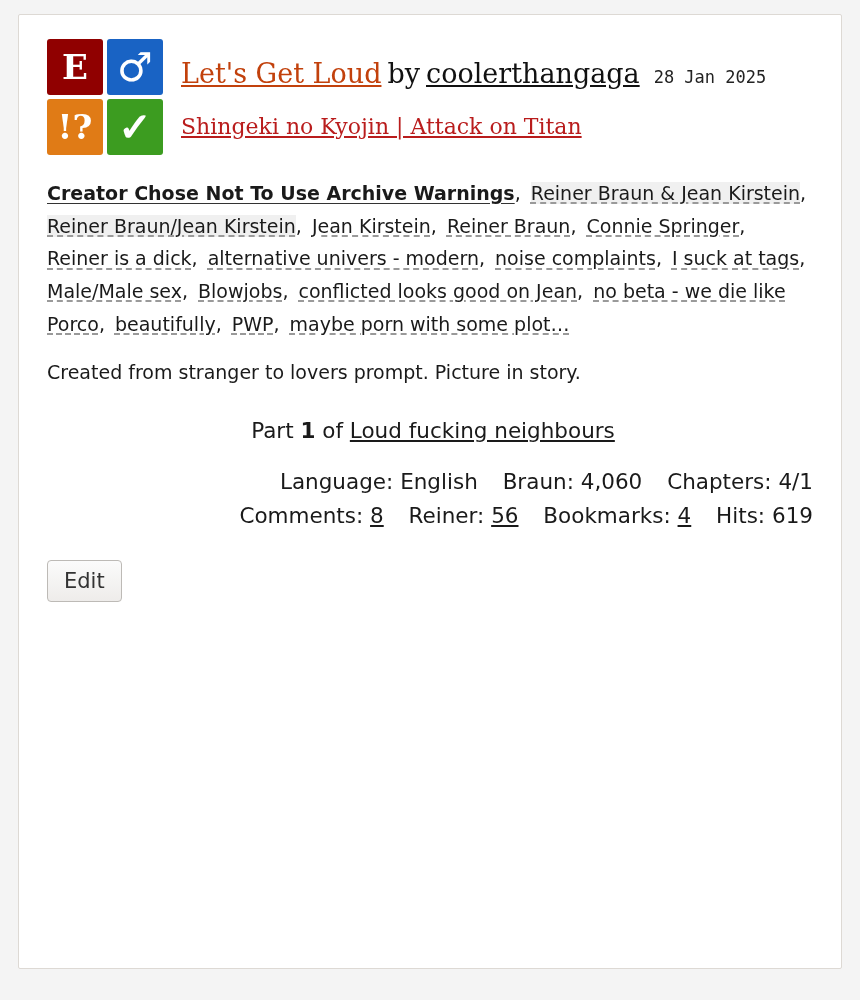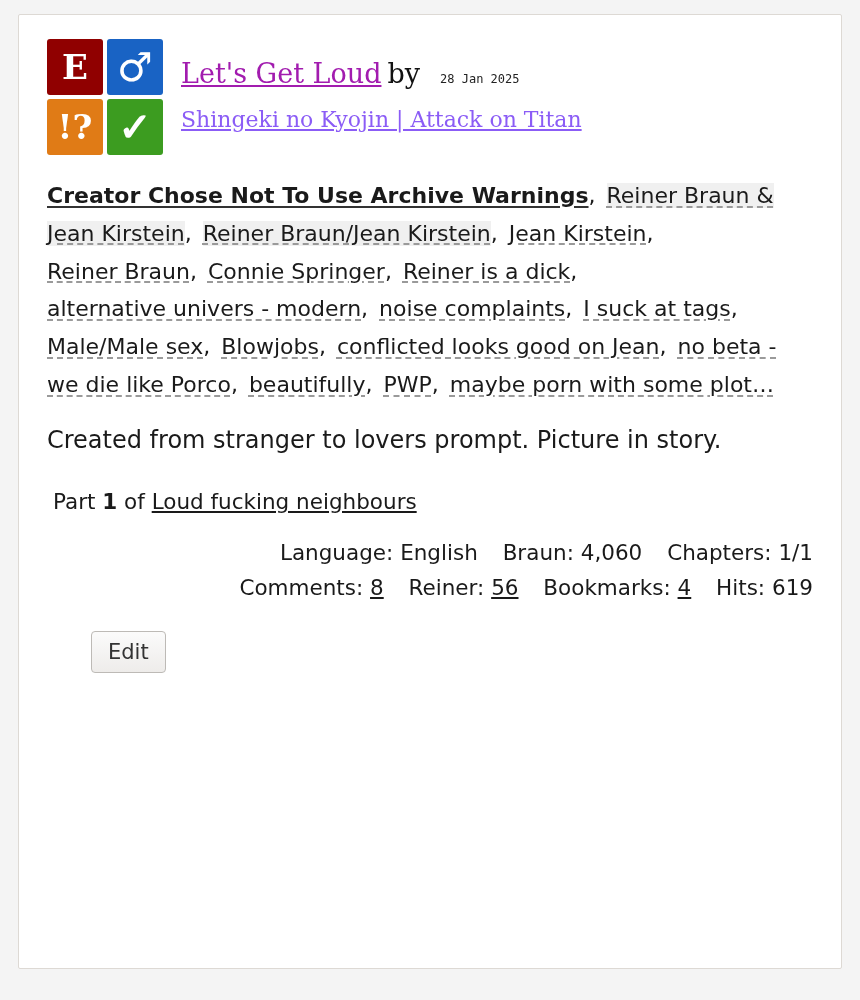--- a/index.html
+++ b/index.html
@@ -71,51 +71,52 @@
     font-family: "DejaVu Serif", serif;
     font-size: 27px;
     line-height: 1.25;
     color: #111;
     display: flex;
     align-items: baseline;
     flex-wrap: wrap;
   }
   .title-link {
     text-decoration: underline;
-    color: #a21caf;
+    color: #c2410c;
     cursor: pointer;
   }
   .by {
     margin: 16px 6px;
   }
   .author-link {
     text-decoration: underline;
     color: #111;
     cursor: pointer;
   }
   .datetime {
     margin-left: 14px;
     font-family: "DejaVu Sans Mono", monospace;
-    font-size: 12px;
+    font-size: 17px;
     color: #222;
     white-space: nowrap;
   }
   .fandoms {
     font-family: "DejaVu Serif", serif;
     font-size: 22px;
-    text-decoration: underline;
-    color: #8b5cf6;
+    margin-top: 7px;
+    text-decoration: underline;
+    color: #b91c1c;
     cursor: pointer;
     display: inline-block;
   }
 
   
   .tags {
     margin-top: 22px;
-    font-size: 22px;
+    font-size: 19px;
     line-height: 1.72;
     color: #1a1a1a;
   }
   .tag {
     text-decoration: underline;
     text-decoration-style: dashed;
     text-decoration-color: #9a9a9a;
     text-underline-offset: 3px;
     cursor: pointer;
     white-space: nowrap;
@@ -133,36 +134,37 @@
   .tag.wrap {
     white-space: normal;
   }
   .tag-sep {
     margin-right: 4px;
   }
 
   
   .summary {
     margin-top: 18px;
-    font-size: 24px;
+    font-size: 19px;
     line-height: 1.55;
     text-align: justify;
     color: #1a1a1a;
   }
   .summary p {
     margin: 0 0 22px 0;
   }
   .summary p:last-child { margin-bottom: 0; }
 
   
   .series {
     margin-top: 30px;
     margin-left: 6px;
     font-size: 21.5px;
     color: #1a1a1a;
+    text-align: center;
   }
   .series b { font-weight: bold; }
   .series-link {
     text-decoration: underline;
     cursor: pointer;
     color: #1a1a1a;
   }
 
   
   .stats {
@@ -181,21 +183,20 @@
   .stat-value-link {
     text-decoration: underline;
     cursor: pointer;
   }
 
   
   .actions {
     margin-top: 26px;
     display: flex;
     gap: 29px;
-    margin-left: 44px;
   }
   .btn {
     font-family: "DejaVu Sans", sans-serif;
     font-size: 21px;
     color: #333;
     background: linear-gradient(#fbfbfb, #eeecea);
     border: 1px solid #bdbab6;
     border-radius: 4px;
     padding: 8px 16px;
     cursor: pointer;
@@ -221,20 +222,21 @@
         </div>
         <div class="req-tag req-complete">
           <span>✓</span>
         </div>
       </div>
 
       <div class="heading-block">
         <div class="title-line">
           <span class="title-link">Let's Get Loud</span>
           <span class="by">by</span>
+          <span class="author-link">coolerthangaga</span>
           <span class="datetime">28 Jan 2025</span>
         </div>
         <div>
           <span class="fandoms">Shingeki no Kyojin | Attack on Titan</span>
         </div>
       </div>
     </div>
 
     <div class="tags">
       <span class="tag warning-tag">Creator Chose Not To Use Archive Warnings</span><span class="tag-sep">,</span>
@@ -271,21 +273,21 @@
       <span class="stat">
         <span>Language:</span>
         <span>English</span>
       </span>
       <span class="stat">
         <span>Braun:</span>
         <span>4,060</span>
       </span>
       <span class="stat">
         <span>Chapters:</span>
-        <span>1/1</span>
+        <span>4/1</span>
       </span>
       <br>
       <span class="stat">
         <span>Comments:</span>
         <span class="stat-value-link">8</span>
       </span>
       <span class="stat">
         <span>Reiner:</span>
         <span class="stat-value-link">56</span>
       </span>

